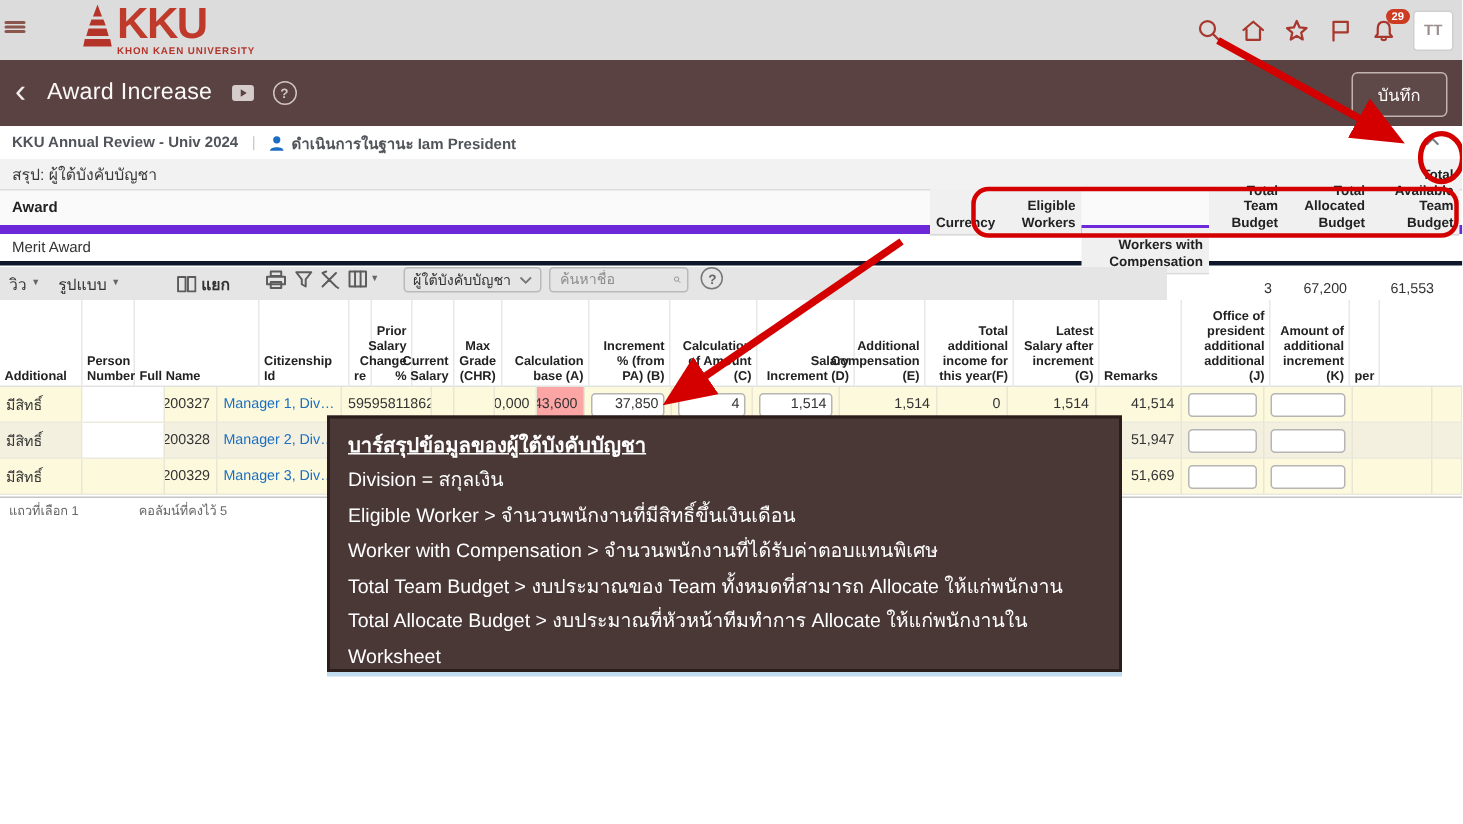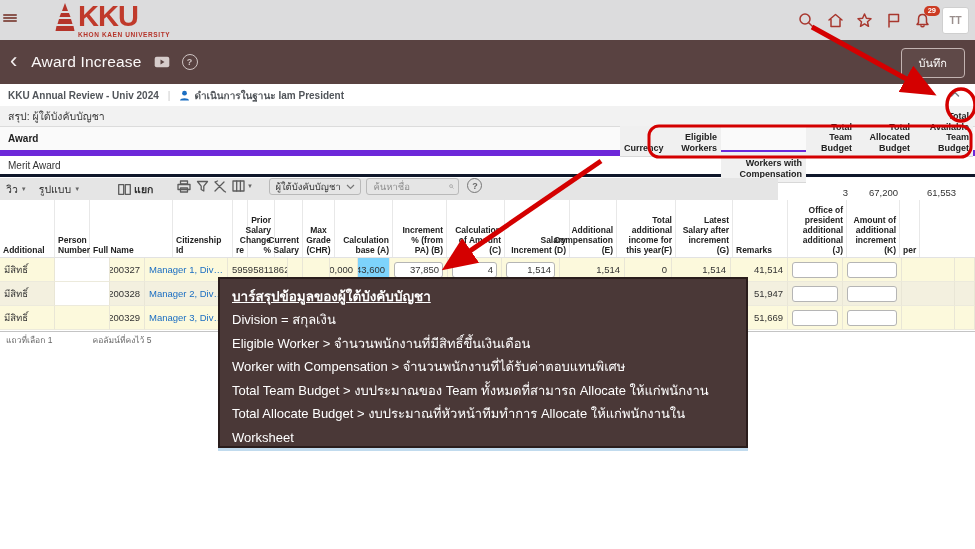--- a/index.html
+++ b/index.html
@@ -81,21 +81,21 @@
       display:flex;align-items:flex-end;border-right:1px solid #e8e8e8;}
   .th.r{justify-content:flex-end;text-align:right;}
   .th.c{justify-content:center;text-align:center;}
   .tr{display:flex;height:24px;}
   .tr.odd{background:#fcf9dc;}
   .tr.even{background:#f3f0df;}
   .td{box-sizing:border-box;padding:0 4px;font-size:9.5px;color:#333;display:flex;align-items:center;
       border-right:1px solid #e9e6d6;border-bottom:1px solid #eceadc;white-space:nowrap;overflow:hidden;}
   .td.r{justify-content:flex-end;}
   .td.white{background:#fff;}
-  .td.pink{background:#7dd3fc;}
+  .td.pink{background:#fca5a5;}
   .link{color:#1b6ec2;cursor:pointer;text-overflow:ellipsis;overflow:hidden;}
   .cellinput{width:100%;height:16px;border:1px solid #b5b5b5;border-radius:3px;background:#fff;font-size:9.5px;
              font-family:inherit;color:#333;padding:0 3px;box-sizing:border-box;outline:none;}
 
   .tfoot{position:absolute;left:0;top:331px;width:975px;height:16px;border-top:1px solid #c4c4c4;
          display:flex;align-items:center;gap:40px;font-size:8.5px;color:#666;padding-left:6px;box-sizing:border-box;background:#fff;}
 
   
   .tooltip{position:absolute;left:218px;top:277px;width:530px;height:171px;background:#4a3837;
            border:2px solid #2a1d1c;box-shadow:0 3px 0 rgba(186,215,236,.9);box-sizing:border-box;

